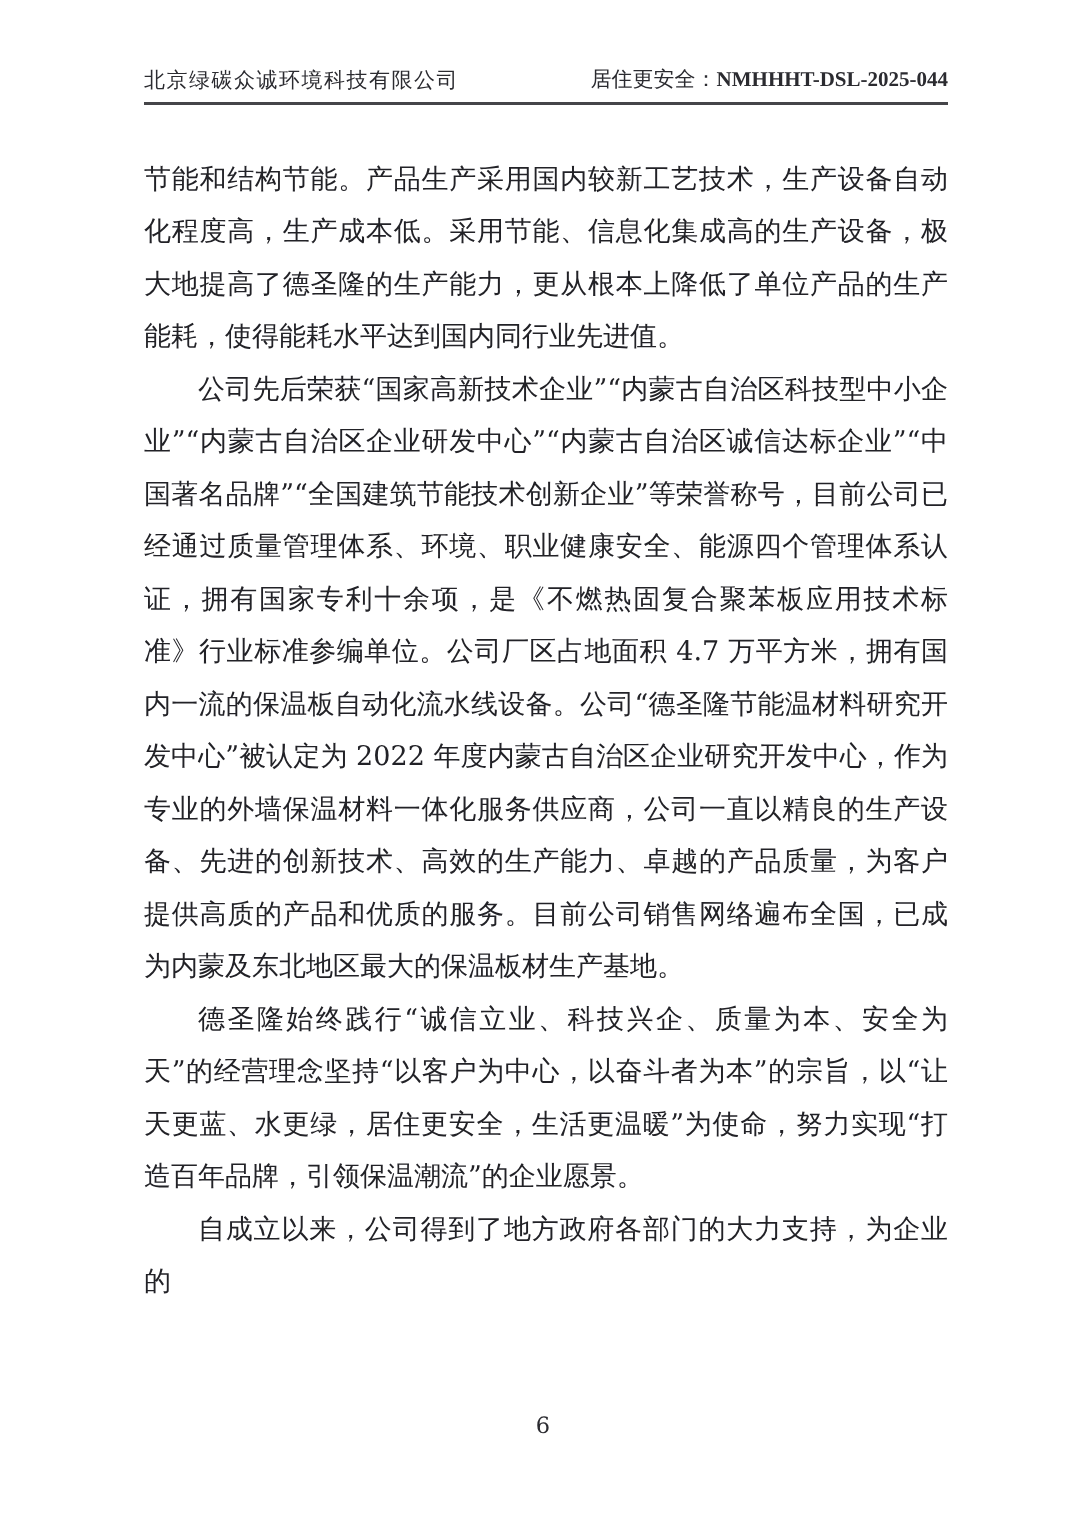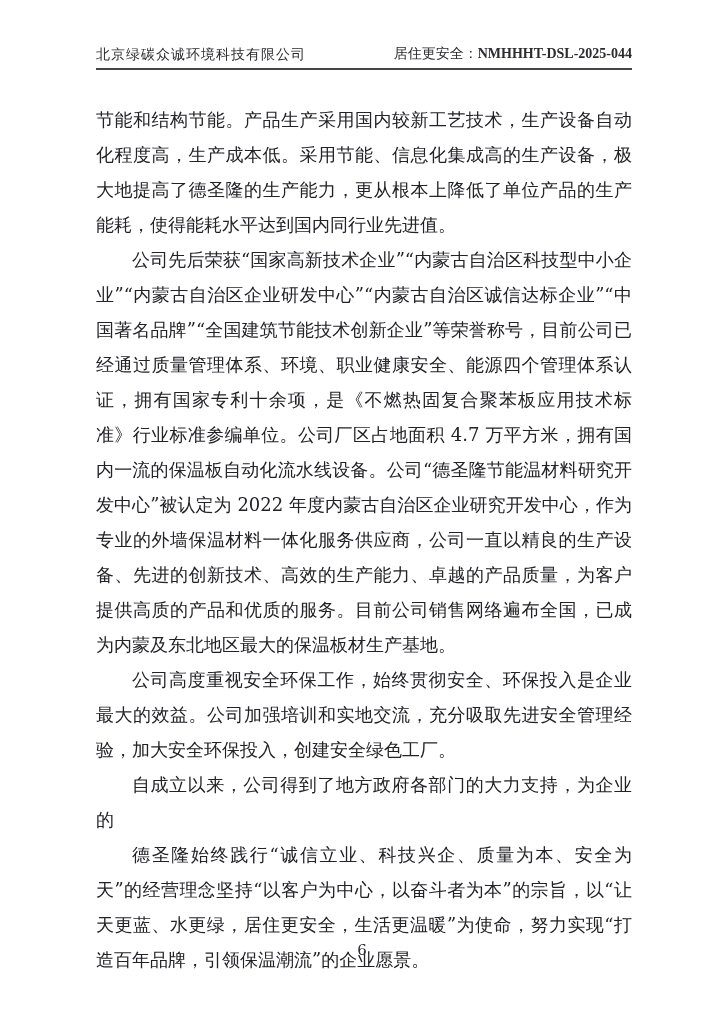--- a/index.html
+++ b/index.html
@@ -70,22 +70,21 @@
   <header class="header">
     <span class="company">北京绿碳众诚环境科技有限公司</span>
     <span class="docnum">
       <span>居住更安全：</span><span class="code">NMHHHT-DSL-2025-044</span>
     </span>
   </header>
 
   <main class="body">
     <p class="para">节能和结构节能。产品生产采用国内较新工艺技术，生产设备自动化程度高，生产成本低。采用节能、信息化集成高的生产设备，极大地提高了德圣隆的生产能力，更从根本上降低了单位产品的生产能耗，使得能耗水平达到国内同行业先进值。</p>
     <p class="para indent">公司先后荣获“国家高新技术企业”“内蒙古自治区科技型中小企业”“内蒙古自治区企业研发中心”“内蒙古自治区诚信达标企业”“中国著名品牌”“全国建筑节能技术创新企业”等荣誉称号，目前公司已经通过质量管理体系、环境、职业健康安全、能源四个管理体系认证，拥有国家专利十余项，是《不燃热固复合聚苯板应用技术标准》行业标准参编单位。公司厂区占地面积 4.7 万平方米，拥有国内一流的保温板自动化流水线设备。公司“德圣隆节能温材料研究开发中心”被认定为 2022 年度内蒙古自治区企业研究开发中心，作为专业的外墙保温材料一体化服务供应商，公司一直以精良的生产设备、先进的创新技术、高效的生产能力、卓越的产品质量，为客户提供高质的产品和优质的服务。目前公司销售网络遍布全国，已成为内蒙及东北地区最大的保温板材生产基地。</p>
-    <p class="para indent">公司高度重视安全环保工作，始终贯彻安全、环保投入是企业最大的效益。公司加强培训和实地交流，充分吸取先进安全管理经验，加大安全环保投入，创建安全绿色工厂。</p>
+    <p class="para indent">德圣隆始终践行“诚信立业、科技兴企、质量为本、安全为天”的经营理念坚持“以客户为中心，以奋斗者为本”的宗旨，以“让天更蓝、水更绿，居住更安全，生活更温暖”为使命，努力实现“打造百年品牌，引领保温潮流”的企业愿景。</p>
     <p class="para indent">自成立以来，公司得到了地方政府各部门的大力支持，为企业的</p>
-    <p class="para indent">德圣隆始终践行“诚信立业、科技兴企、质量为本、安全为天”的经营理念坚持“以客户为中心，以奋斗者为本”的宗旨，以“让天更蓝、水更绿，居住更安全，生活更温暖”为使命，努力实现“打造百年品牌，引领保温潮流”的企业愿景。</p>
   </main>
 
   <footer>
     <div class="page-num">6</div>
   </footer>
 
 </div>
 
 </body></html>

